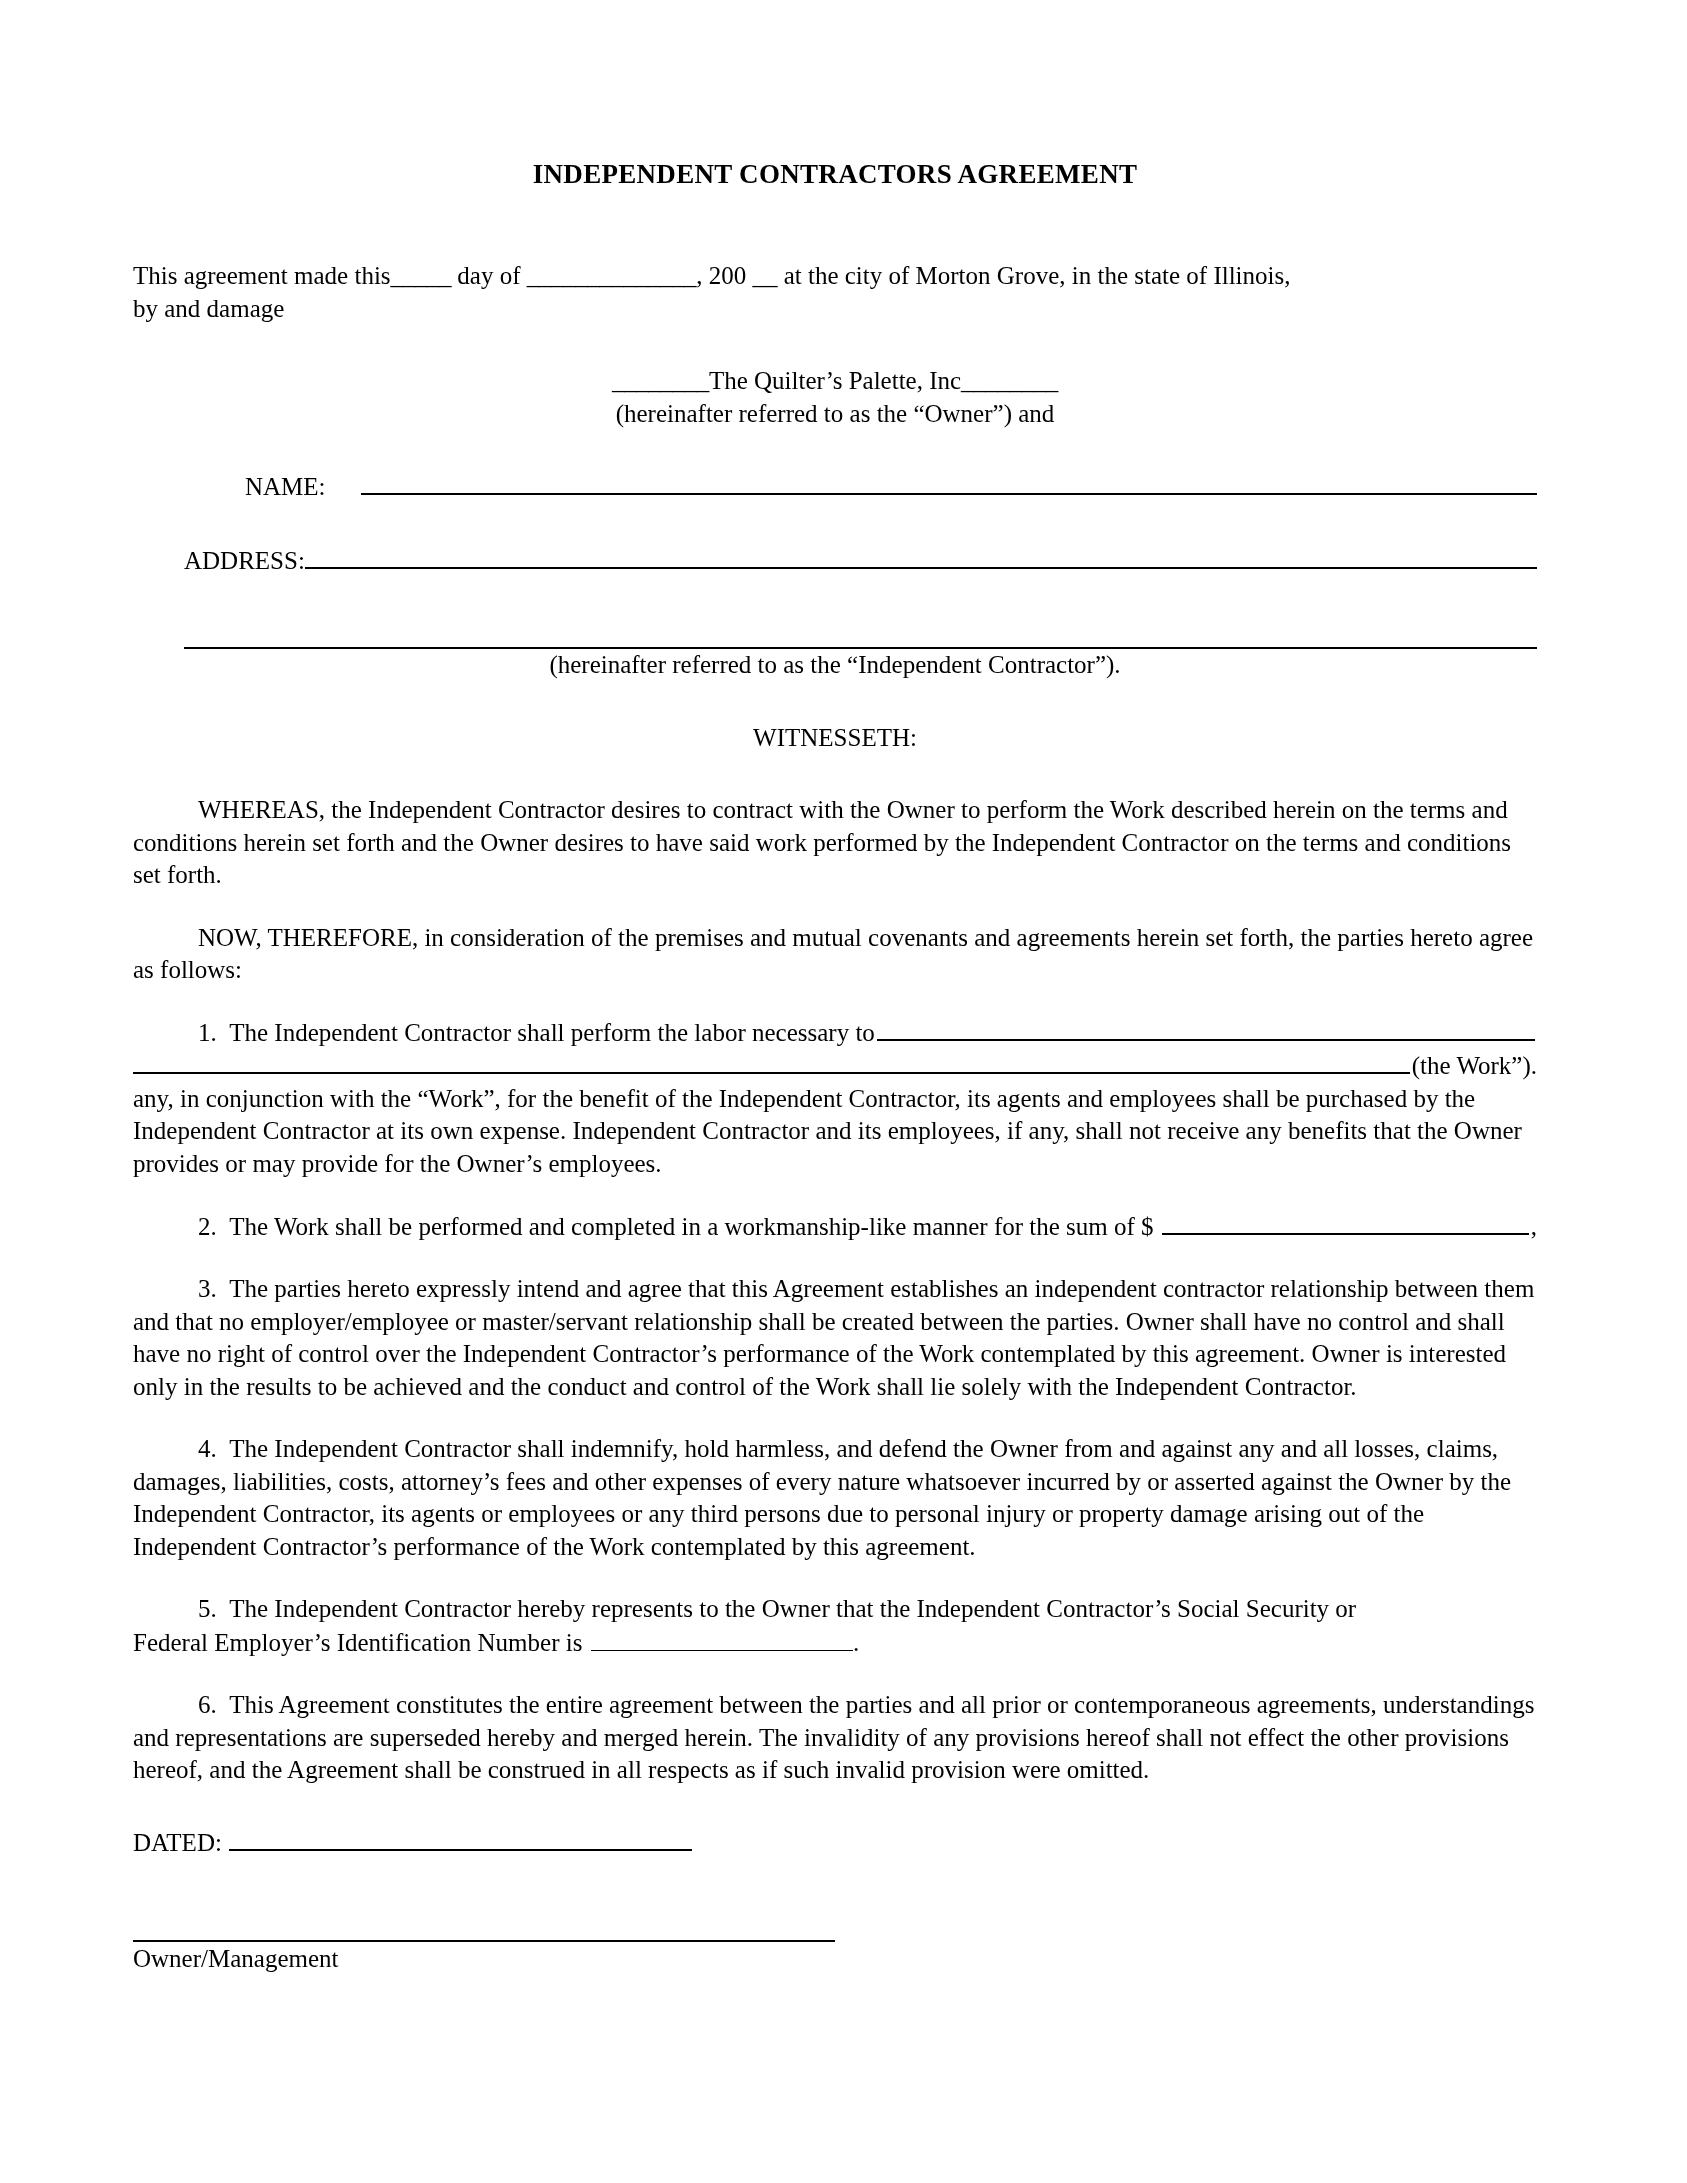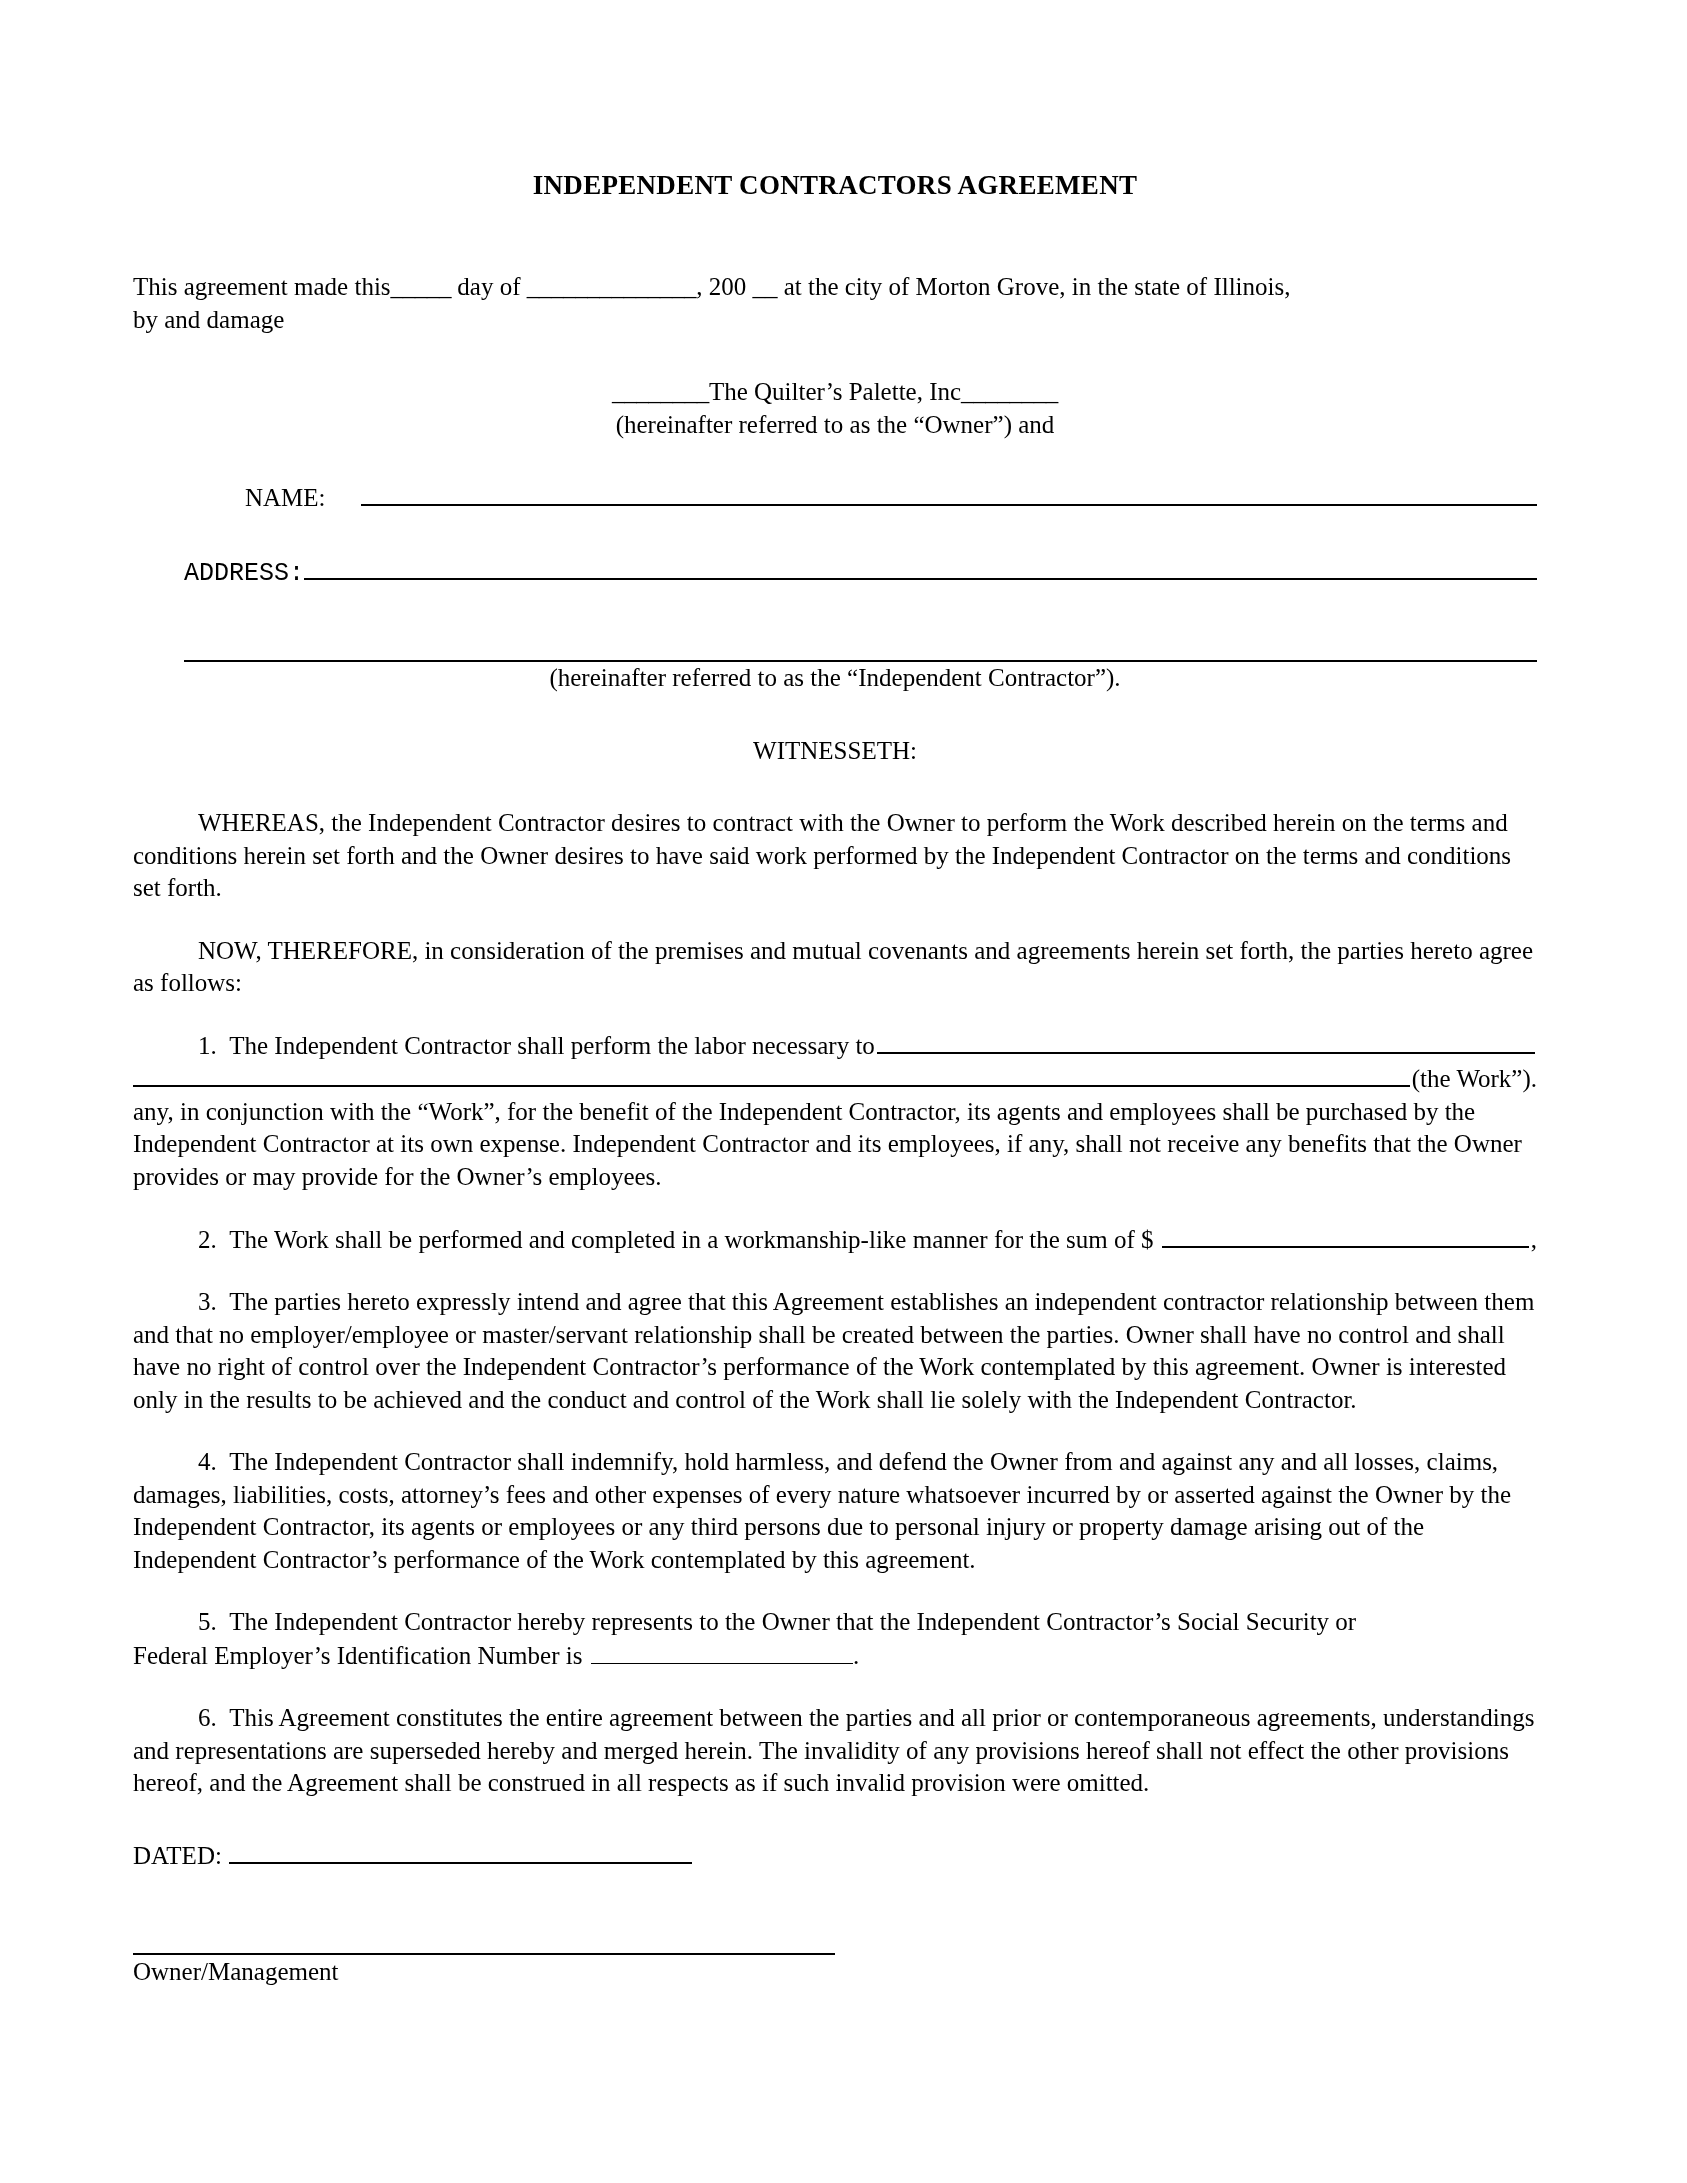--- a/index.html
+++ b/index.html
@@ -9,21 +9,21 @@
     background: #ffffff;
   }
   body {
     font-family: "Liberation Serif", "DejaVu Serif", serif;
     color: #000000;
   }
   .page {
     position: relative;
     width: 1687px;
     height: 2124px;
-    margin: 12px auto;
+    margin: 1px auto;
     background: #ffffff;
     box-sizing: border-box;
     padding: 0;
     overflow: hidden;
   }
   .doc {
     position: absolute;
     left: 133px;
     top: 0;
     width: 1404px;
@@ -164,21 +164,21 @@
 
     <div class="gap-lg"></div>
 
     <div class="field-row" style="padding-left:112px;gap:32px;">
       <span class="field-label">NAME:</span>
       <span class="field-rule"></span>
     </div>
 
     <div class="gap-lg"></div>
 
-    <div class="field-row" style="padding-left:51px;font-family:Liberation Mono, monospace;">
+    <div class="field-row" style="padding-left:51px;">
       <span class="field-label">ADDRESS:</span>
       <span class="field-rule" style="margin-left:0;"></span>
     </div>
 
     <div class="gap-lg"></div>
     <div class="gap-md"></div>
 
     <div style="padding-left:51px;">
       <div class="rule-full"></div>
     </div>

